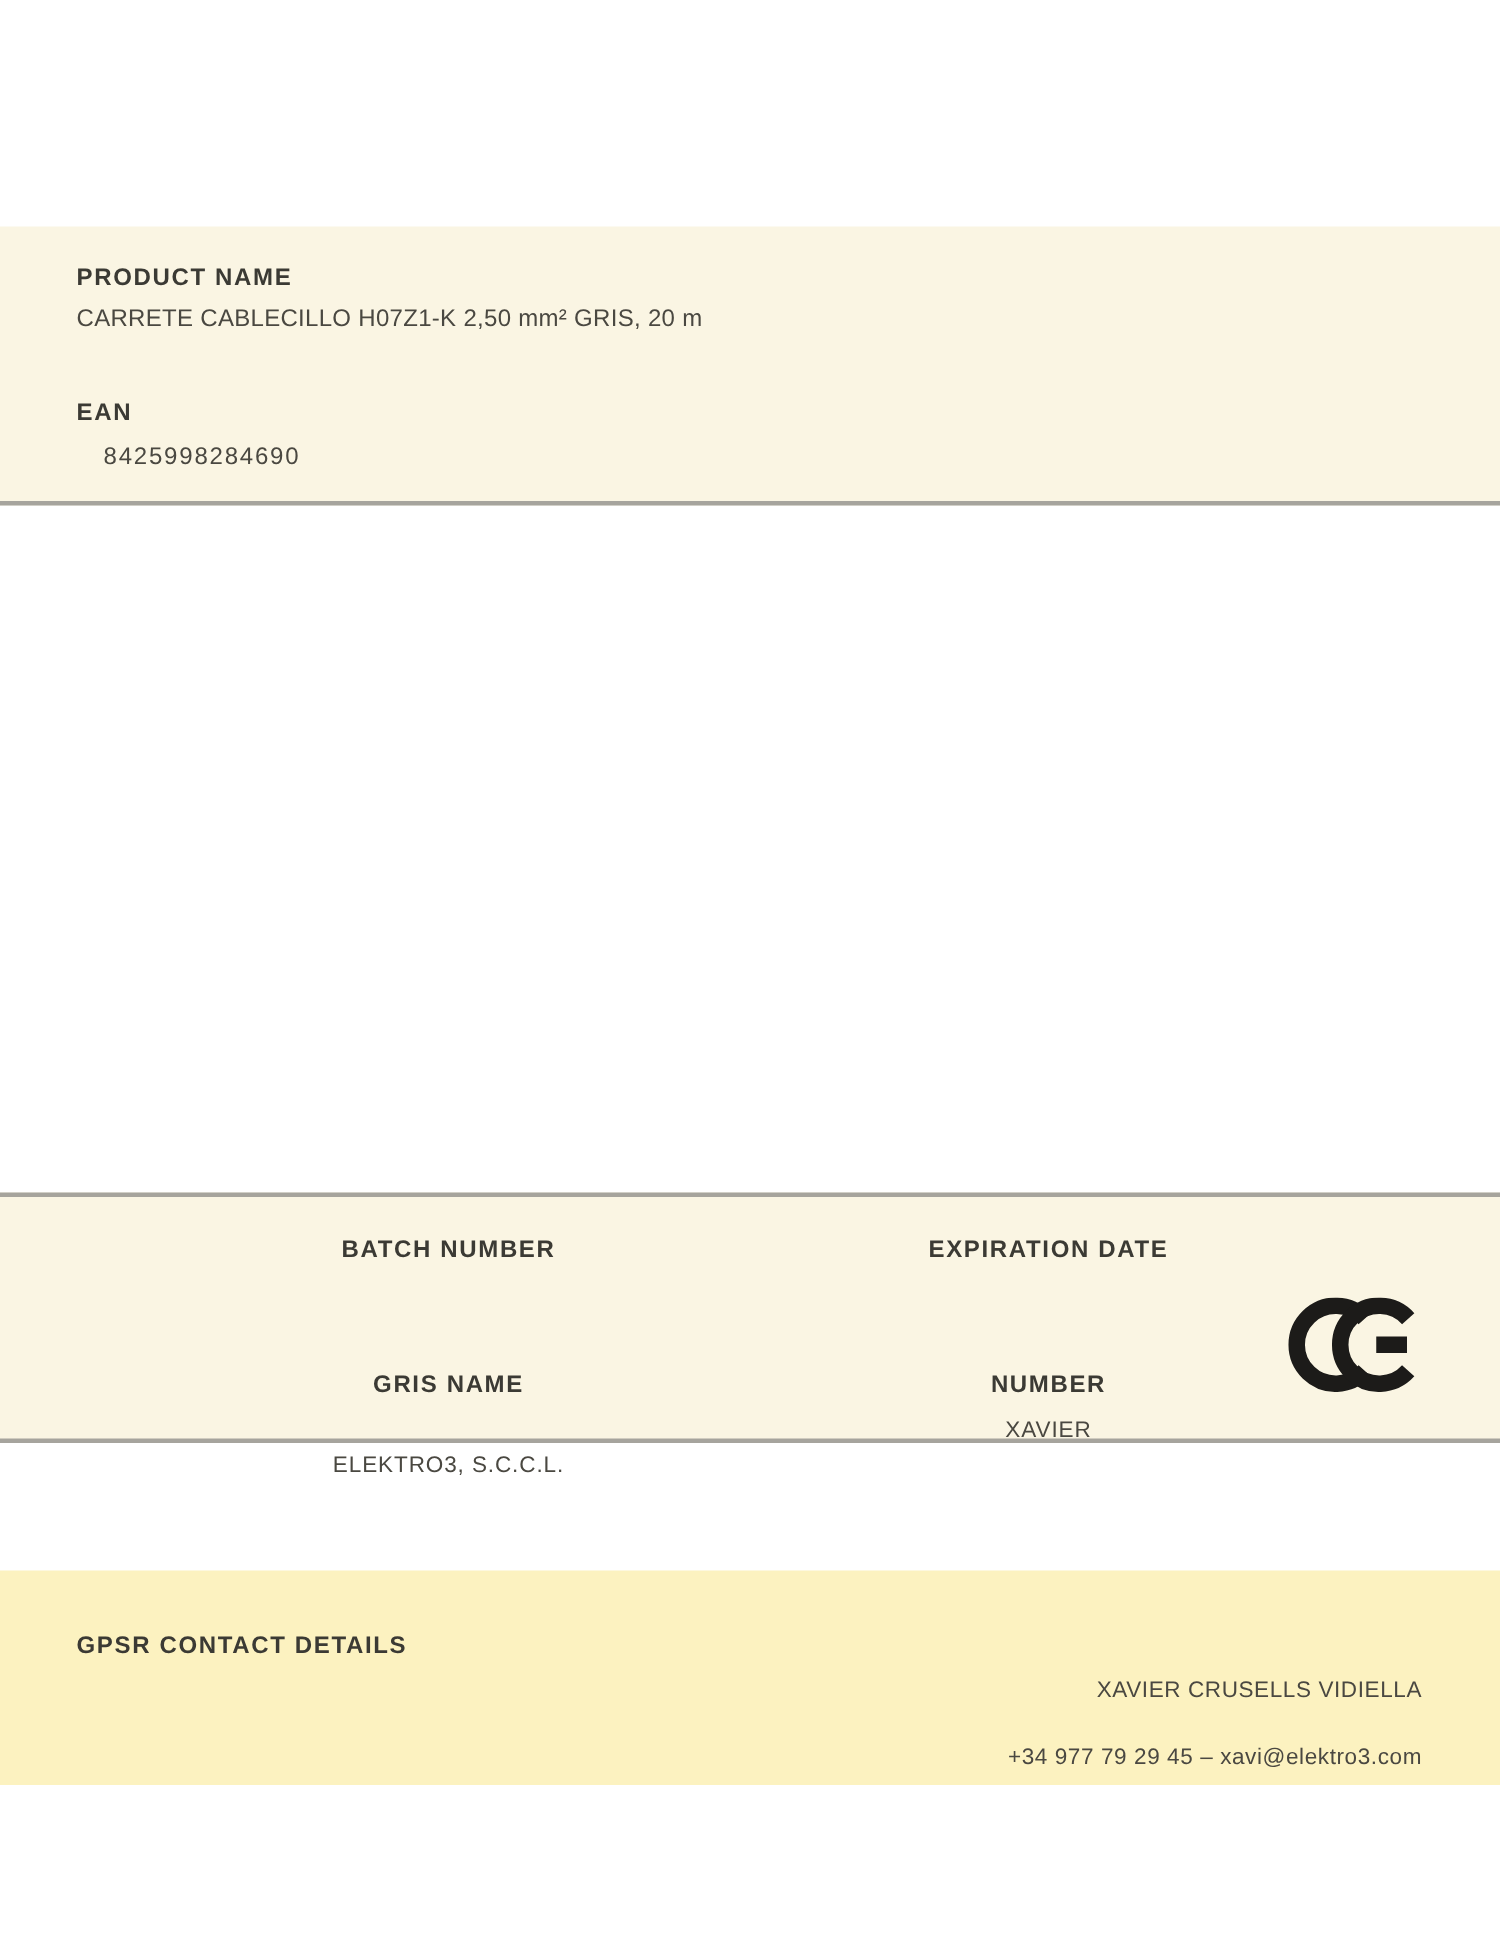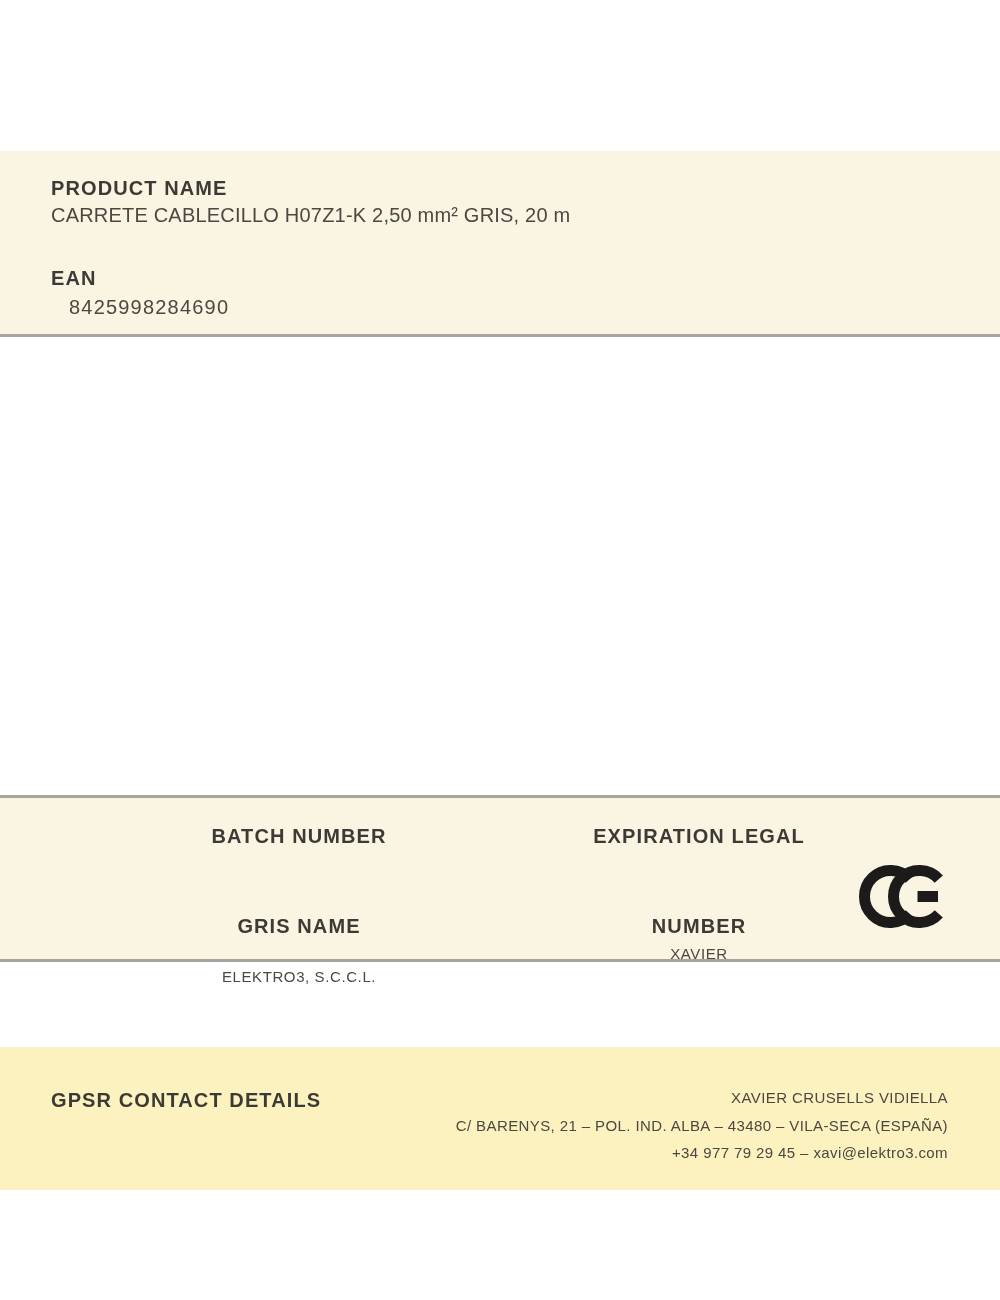--- a/index.html
+++ b/index.html
@@ -35,26 +35,26 @@
     border-bottom: 3px solid var(--divider, #a6a49d);
   }
   .sec-gpsr {
     top: 1047px;
     height: 143px;
     background: var(--yellow, #fcf2c0);
   }
   .abs { position: absolute; white-space: nowrap; }
   .flabel {
     font-weight: bold;
-    font-size: 20px;
+    font-size: 16px;
     letter-spacing: 1.1px;
     color: var(--heading_text, #3b3a34);
   }
   .fvalue {
-    font-size: 20px;
+    font-size: 16px;
     letter-spacing: 0.3px;
     color: var(--body_text, #4a4841);
   }
   .fvalue-sm {
     font-size: 15px;
     letter-spacing: 0.6px;
     color: var(--body_text, #4a4841);
   }
   .digits { letter-spacing: 1.2px; margin-left: 18px; }
   .centered { transform: translateX(-50%); }
@@ -70,39 +70,40 @@
     right: 52px;
     top: 42px;
     text-align: right;
   }
   .gpsr-right .line {
     height: 16px;
     margin-bottom: 11.5px;
     font-size: 15px;
     letter-spacing: 0.4px;
     color: var(--body_text, #4a4841);
+    margin-top: 29px;
   }
 </style>
 </head>
 <body>
 
 <div class="page">
 
   <section class="sec sec-product">
     <div class="abs flabel" style="left:51px; top:26px;">PRODUCT NAME</div>
     <div class="abs fvalue" style="left:51px; top:53px; letter-spacing:0.2px;">CARRETE CABLECILLO H07Z1-K 2,50 mm² GRIS, 20 m</div>
     <div class="abs flabel" style="left:51px; top:116px;">EAN</div>
     <div class="abs fvalue digits" style="left:51px; top:145px;">8425998284690</div>
   </section>
 
   <section class="sec sec-batch">
     <div class="abs flabel centered" style="left:299px; top:27px;">BATCH NUMBER</div>
     <div class="abs fvalue centered" style="left:299px; top:57px;"></div>
 
-    <div class="abs flabel centered" style="left:699px; top:27px;">EXPIRATION LEGAL</div>
+    <div class="abs flabel centered" style="left:699px; top:27px;">EXPIRATION DATE</div>
     <div class="abs fvalue centered" style="left:699px; top:57px;"></div>
 
     <div class="abs flabel centered" style="left:299px; top:117px;">GRIS NAME</div>
     <div class="abs fvalue-sm centered" style="left:299px; top:146px;margin-top:24px;">ELEKTRO3, S.C.C.L.</div>
 
     <div class="abs flabel centered" style="left:699px; top:117px;">NUMBER</div>
     <div class="abs fvalue-sm centered" style="left:699px; top:147px;">XAVIER</div>
 
     <div class="ce-wrap">
       <svg width="87" height="63" viewBox="0 0 87 63" xmlns="http://www.w3.org/2000/svg">
@@ -110,18 +111,17 @@
         <path d="M 80.8 14.1 A 26 26 0 1 0 80.8 48.9" fill="none" stroke="#1c1b19" stroke-width="11" stroke-linecap="butt"></path>
         <line x1="59.5" y1="31.5" x2="80" y2="31.5" stroke="#1c1b19" stroke-width="11"></line>
       </svg>
     </div>
   </section>
 
   <section class="sec sec-gpsr">
     <div class="abs flabel" style="left:51px; top:42px;">GPSR CONTACT DETAILS</div>
     <div class="gpsr-right">
       <div class="line">XAVIER CRUSELLS VIDIELLA</div>
-      <div class="line">C/ BARENYS, 21 – POL. IND. ALBA – 43480 – VILA-SECA (ESPAÑA)</div>
       <div class="line">+34 977 79 29 45 – xavi@elektro3.com</div>
     </div>
   </section>
 
 </div>
 
 </body></html>

